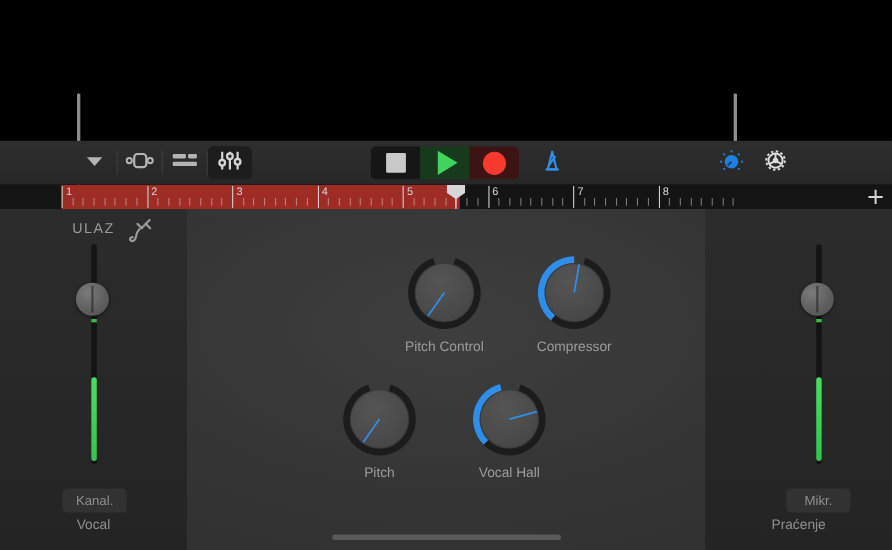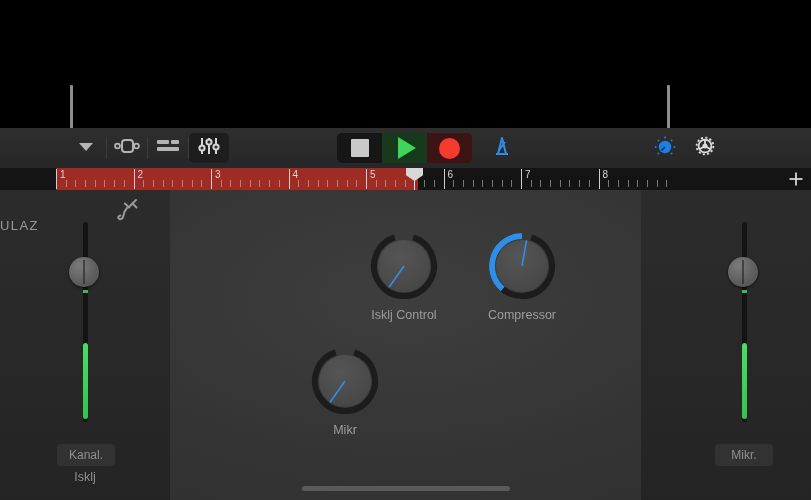--- a/index.html
+++ b/index.html
@@ -180,22 +180,23 @@
   .panel-side {
     position: absolute;
     top: 0; height: 310px; width: 170px;
     background: linear-gradient(#2d2d2d, #262626);
   }
   .side-left  { left: 0;  background: linear-gradient(180deg,#2c2c2c,#242424); }
   .side-right { right: 0; background: linear-gradient(180deg,#2c2c2c,#242424); }
 
   .side-title {
     position: absolute;
-    top: 28px;
+    top: 10px;
     width: 100%;
+    text-align: center;
     font-size: 13px;
     letter-spacing: 1.4px;
     color: #9a9a9a;
   }
   .plug-icon { position: absolute; top: 5px; left: 112px; }
 
   
   .fader {
     position: absolute;
     top: 32px;
@@ -508,53 +509,54 @@
       </div>
 
       <div class="fader" style="left:60px;">
         <div class="fader-track"></div>
         <div class="fader-level"></div>
         <div class="fader-tick"></div>
         <div class="fader-knob"></div>
       </div>
 
       <div class="pill" style="left:57px; top:254px;">Kanal.</div>
-      <div class="side-sublabel" style="top:280px;">Isklj</div>
+      <div class="side-sublabel" style="top:280px;">Vocal</div>
     </div>
 
     <div class="panel-side side-right">
 
       <div class="fader" style="left:78px;">
         <div class="fader-track"></div>
         <div class="fader-level"></div>
         <div class="fader-tick"></div>
         <div class="fader-knob"></div>
       </div>
 
       <div class="pill" style="left:74px; top:254px;">Mikr.</div>
+      <div class="side-sublabel" style="top:280px;">Praćenje</div>
     </div>
 
     <div class="knobs" id="knob-area">
         <div class="knob-wrap" style="left: 196px; top: 40px;">
           <div class="knob">
       <svg width="72" height="72" viewBox="0 0 72 72">
         <defs>
           <radialGradient id="kg1" cx="42%" cy="32%" r="78%">
             <stop offset="0%" stop-color="#555555"></stop>
             <stop offset="70%" stop-color="#4a4a4a"></stop>
             <stop offset="100%" stop-color="#444444"></stop>
           </radialGradient>
         </defs>
         <path d="M 45.270509831248425 7.468304511145394 A 30 30 0 1 1 26.729490168751575 7.468304511145394" fill="none" stroke="#1c1c1c" stroke-width="6"></path>
 
         <circle cx="36" cy="36" r="26" fill="url(#kg1)"></circle>
         <line x1="36" y1="36" x2="21.087012654872808" y2="57.297953151513795" stroke="#2f8fe8" stroke-width="1.6"></line>
       </svg>
           </div>
-          <div class="knob-label">Isklj Control</div>
+          <div class="knob-label">Pitch Control</div>
         </div>
         <div class="knob-wrap" style="left: 314px; top: 40px;">
           <div class="knob">
       <svg width="72" height="72" viewBox="0 0 72 72">
         <defs>
           <radialGradient id="kg2" cx="42%" cy="32%" r="78%">
             <stop offset="0%" stop-color="#555555"></stop>
             <stop offset="70%" stop-color="#4a4a4a"></stop>
             <stop offset="100%" stop-color="#444444"></stop>
           </radialGradient>
@@ -576,19 +578,37 @@
             <stop offset="70%" stop-color="#4a4a4a"></stop>
             <stop offset="100%" stop-color="#444444"></stop>
           </radialGradient>
         </defs>
         <path d="M 45.270509831248425 7.468304511145394 A 30 30 0 1 1 26.729490168751575 7.468304511145394" fill="none" stroke="#1c1c1c" stroke-width="6"></path>
 
         <circle cx="36" cy="36" r="26" fill="url(#kg3)"></circle>
         <line x1="36" y1="36" x2="21.087012654872808" y2="57.297953151513795" stroke="#2f8fe8" stroke-width="1.6"></line>
       </svg>
           </div>
-          <div class="knob-label">Mikr</div>
+          <div class="knob-label">Pitch</div>
+        </div>
+        <div class="knob-wrap" style="left: 255px; top: 155px;">
+          <div class="knob">
+      <svg width="72" height="72" viewBox="0 0 72 72">
+        <defs>
+          <radialGradient id="kg4" cx="42%" cy="32%" r="78%">
+            <stop offset="0%" stop-color="#555555"></stop>
+            <stop offset="70%" stop-color="#4a4a4a"></stop>
+            <stop offset="100%" stop-color="#444444"></stop>
+          </radialGradient>
+        </defs>
+        <path d="M 45.270509831248425 7.468304511145394 A 30 30 0 1 1 26.729490168751575 7.468304511145394" fill="none" stroke="#1c1c1c" stroke-width="6"></path>
+        <path d="M 14.786796564403577 57.21320343559643 A 30 30 0 0 1 28.235428646924383 7.0222252113279495" fill="none" stroke="#2f8fe8" stroke-width="6" stroke-linecap="butt"></path>
+        <circle cx="36" cy="36" r="26" fill="url(#kg4)"></circle>
+        <line x1="36" y1="36" x2="61.11407148351577" y2="29.270704827334463" stroke="#2f8fe8" stroke-width="1.6"></line>
+      </svg>
+          </div>
+          <div class="knob-label">Vocal Hall</div>
         </div>
       </div>
   </div>
 
   <div class="home-ind"></div>
 </div>
 
 </body></html>

